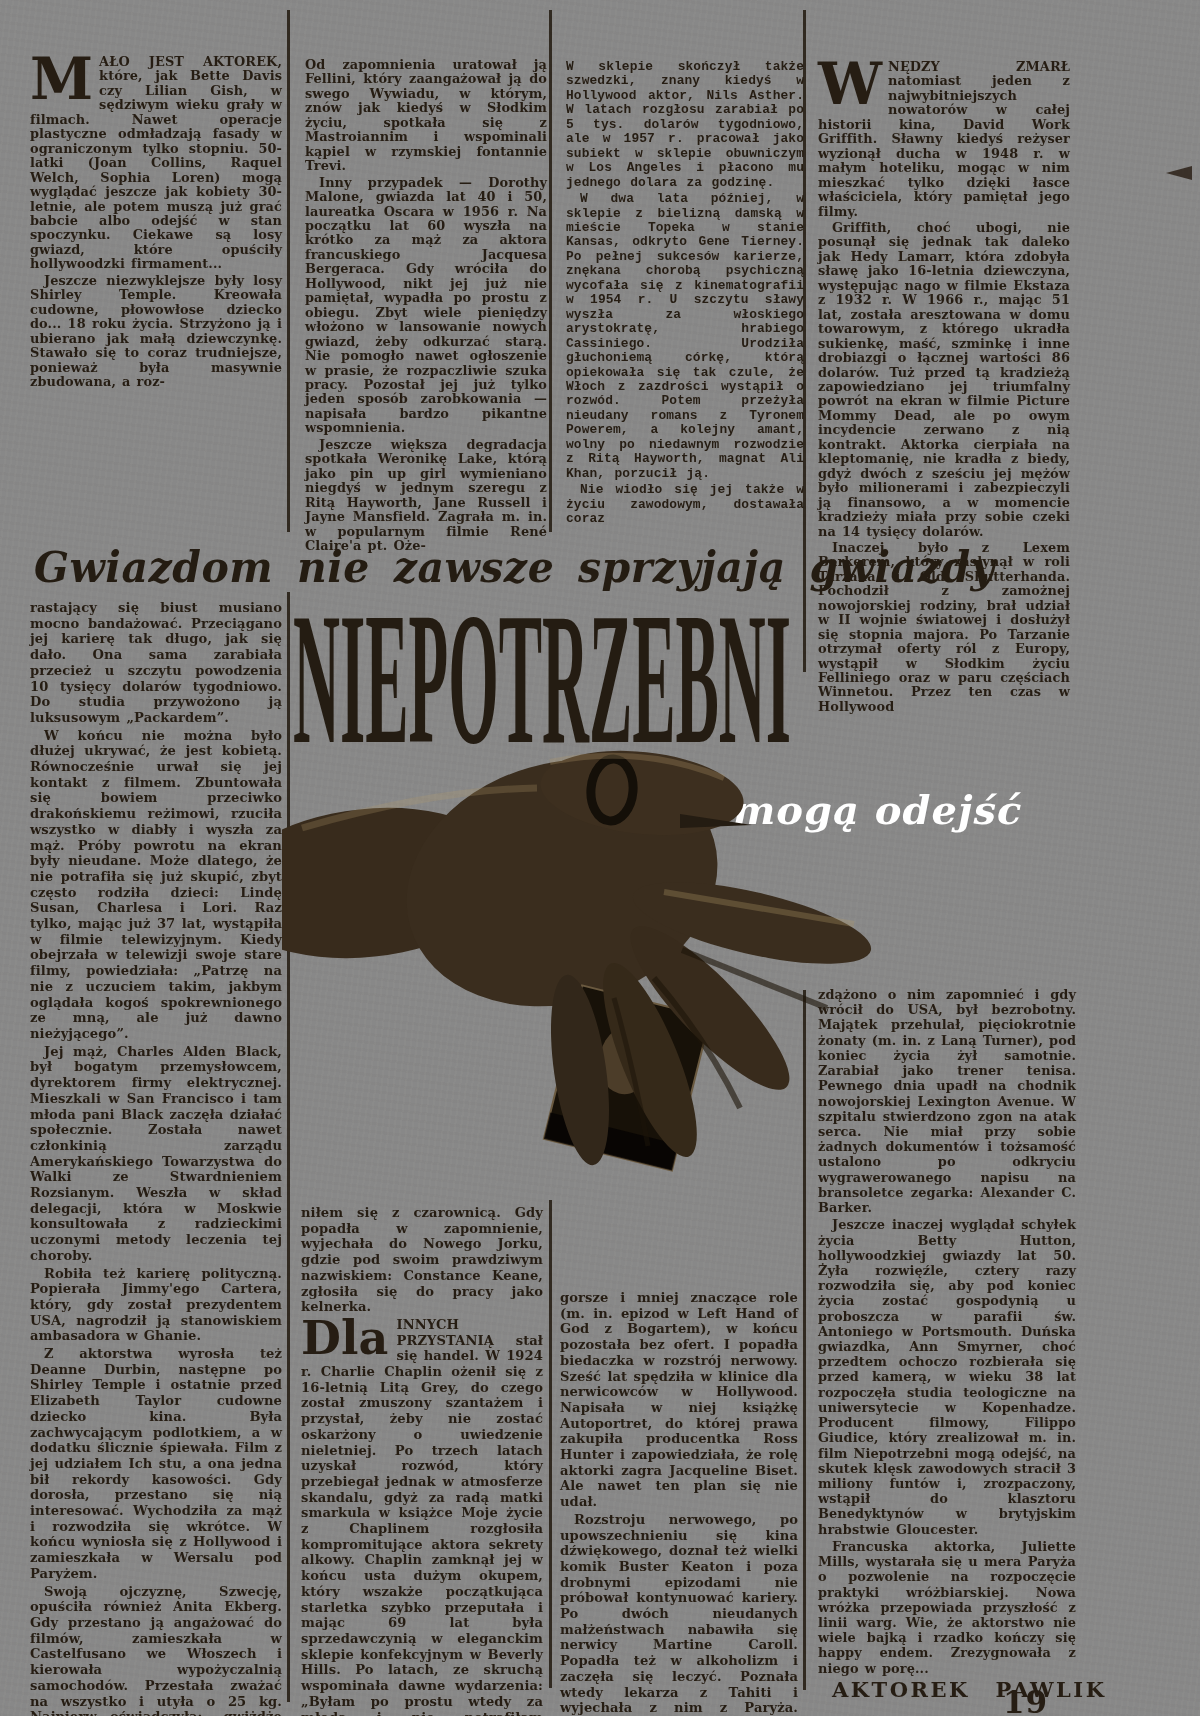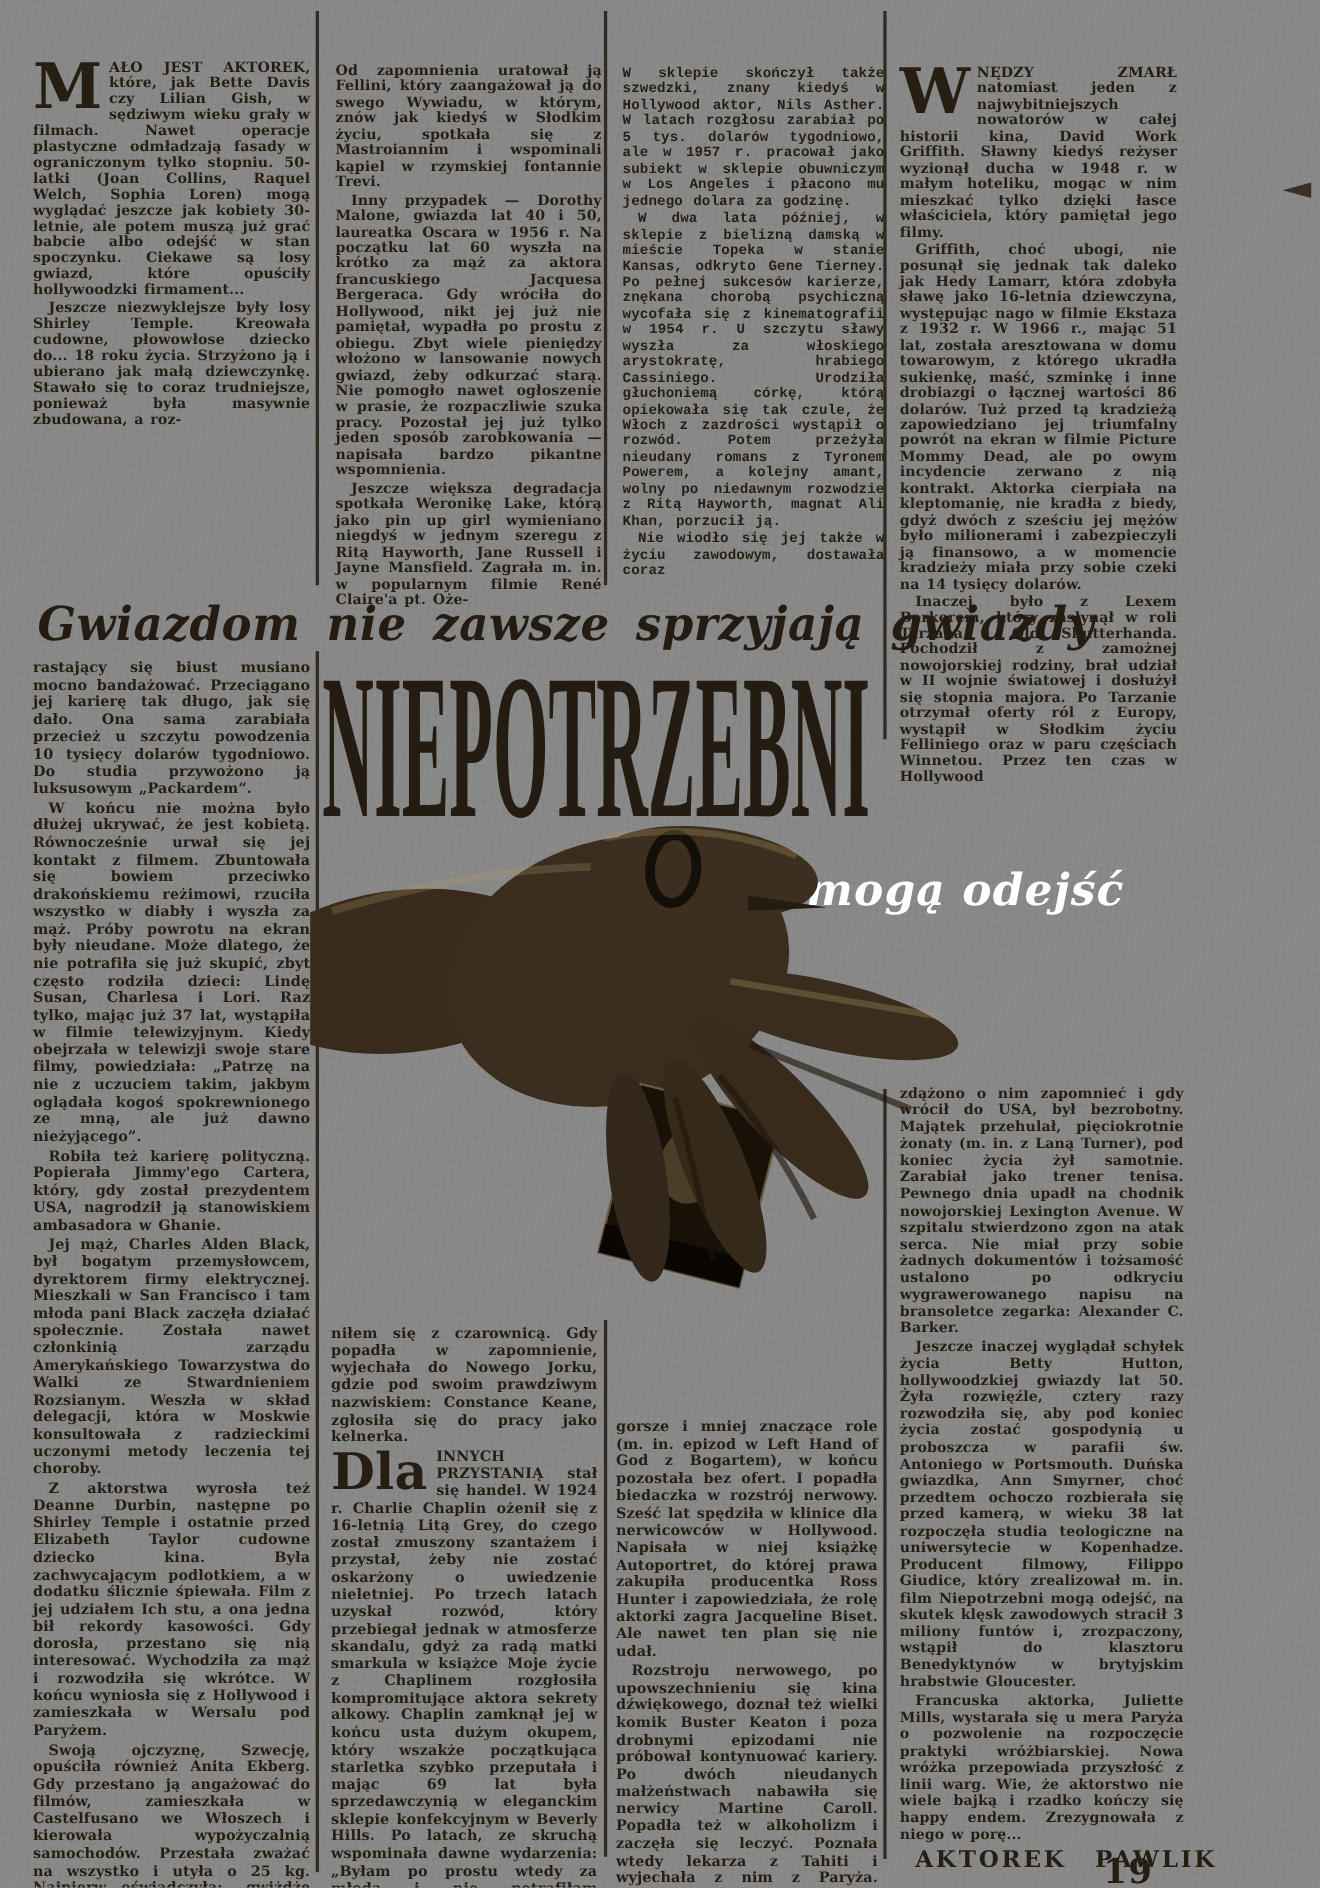--- a/index.html
+++ b/index.html
@@ -133,22 +133,22 @@
       <path d="M382,214 L572,246" stroke="#b39a6b" stroke-width="6" fill="none" opacity=".3"></path>
       <path d="M268,84 Q360,66 442,100" stroke="#b39a6b" stroke-width="6" fill="none" opacity=".28"></path>
       <path d="M20,150 Q150,112 255,110" stroke="#b39a6b" stroke-width="7" fill="none" opacity=".25"></path>
       <polygon points="398,136 470,147 398,150" fill="#241c12"></polygon>
     </g>
   </svg>
 
   <div class="col lower" style="left:30px;top:600px;width:252px;">
     <p class="first">rastający się biust musiano mocno bandażować. Przeciągano jej karierę tak długo, jak się dało. Ona sama zarabiała przecież u szczytu powodzenia 10 tysięcy dolarów tygodniowo. Do studia przywożono ją luksusowym „Packardem”.</p>
     <p>W końcu nie można było dłużej ukrywać, że jest kobietą. Równocześnie urwał się jej kontakt z filmem. Zbuntowała się bowiem przeciwko drakońskiemu reżimowi, rzuciła wszystko w diabły i wyszła za mąż. Próby powrotu na ekran były nieudane. Może dlatego, że nie potrafiła się już skupić, zbyt często rodziła dzieci: Lindę Susan, Charlesa i Lori. Raz tylko, mając już 37 lat, wystąpiła w filmie telewizyjnym. Kiedy obejrzała w telewizji swoje stare filmy, powiedziała: „Patrzę na nie z uczuciem takim, jakbym oglądała kogoś spokrewnionego ze mną, ale już dawno nieżyjącego”.</p>
+    <p>Jej mąż, Charles Alden Black, był bogatym przemysłowcem, dyrektorem firmy elektrycznej. Mieszkali w San Francisco i tam młoda pani Black zaczęła działać społecznie. Została nawet członkinią zarządu Amerykańskiego Towarzystwa do Walki ze Stwardnieniem Rozsianym. Weszła w skład delegacji, która w Moskwie konsultowała z radzieckimi uczonymi metody leczenia tej choroby.</p>
     <p>Robiła też karierę polityczną. Popierała Jimmy'ego Cartera, który, gdy został prezydentem USA, nagrodził ją stanowiskiem ambasadora w Ghanie.</p>
-    <p>Jej mąż, Charles Alden Black, był bogatym przemysłowcem, dyrektorem firmy elektrycznej. Mieszkali w San Francisco i tam młoda pani Black zaczęła działać społecznie. Została nawet członkinią zarządu Amerykańskiego Towarzystwa do Walki ze Stwardnieniem Rozsianym. Weszła w skład delegacji, która w Moskwie konsultowała z radzieckimi uczonymi metody leczenia tej choroby.</p>
     <p>Z aktorstwa wyrosła też Deanne Durbin, następne po Shirley Temple i ostatnie przed Elizabeth Taylor cudowne dziecko kina. Była zachwycającym podlotkiem, a w dodatku ślicznie śpiewała. Film z jej udziałem Ich stu, a ona jedna bił rekordy kasowości. Gdy dorosła, przestano się nią interesować. Wychodziła za mąż i rozwodziła się wkrótce. W końcu wyniosła się z Hollywood i zamieszkała w Wersalu pod Paryżem.</p>
     <p>Swoją ojczyznę, Szwecję, opuściła również Anita Ekberg. Gdy przestano ją angażować do filmów, zamieszkała w Castelfusano we Włoszech i kierowała wypożyczalnią samochodów. Przestała zważać na wszystko i utyła o 25 kg. Najpierw oświadczyła: „gwiżdżę na figurę”, lecz potem, gdy pojawiła się szansa na występy w monachijskim kabarecie, przestała jeść. Powrót na estradę był fiaskiem.</p>
   </div>
 
   <div class="col lower" style="left:301px;top:1205px;width:242px;">
     <p class="first">niłem się z czarownicą. Gdy popadła w zapomnienie, wyjechała do Nowego Jorku, gdzie pod swoim prawdziwym nazwiskiem: Constance Keane, zgłosiła się do pracy jako kelnerka.</p>
     <p class="first"><span class="dropword">Dla</span><span>INNYCH PRZYSTANIĄ stał się handel. W 1924 r. Charlie Chaplin ożenił się z 16-letnią Litą Grey, do czego został zmuszony szantażem i przystał, żeby nie zostać oskarżony o uwiedzenie nieletniej. Po trzech latach uzyskał rozwód, który przebiegał jednak w atmosferze skandalu, gdyż za radą matki smarkula w książce Moje życie z Chaplinem rozgłosiła kompromitujące aktora sekrety alkowy. Chaplin zamknął jej w końcu usta dużym okupem, który wszakże początkująca starletka szybko przeputała i mając 69 lat była sprzedawczynią w eleganckim sklepie konfekcyjnym w Beverly Hills. Po latach, ze skruchą wspominała dawne wydarzenia: „Byłam po prostu wtedy za młoda i nie potrafiłam zrozumieć, że Charlie był geniuszem...”</span></p>
   </div>
 
   <div class="col lower" style="left:560px;top:1290px;width:238px;">

